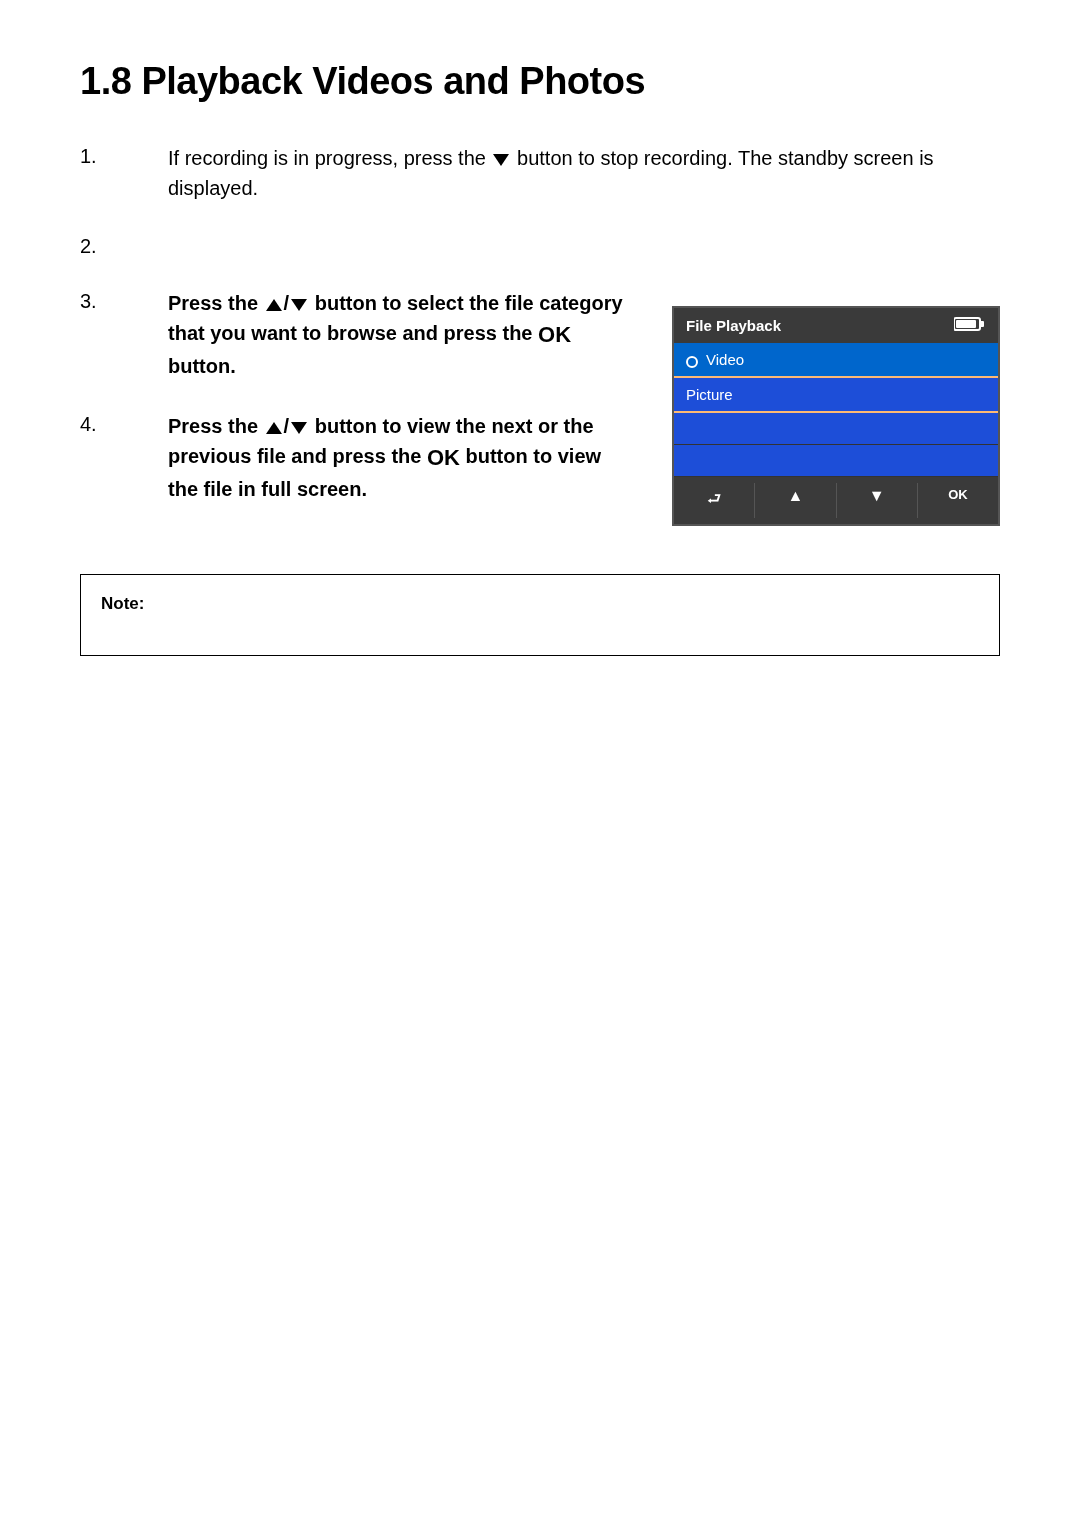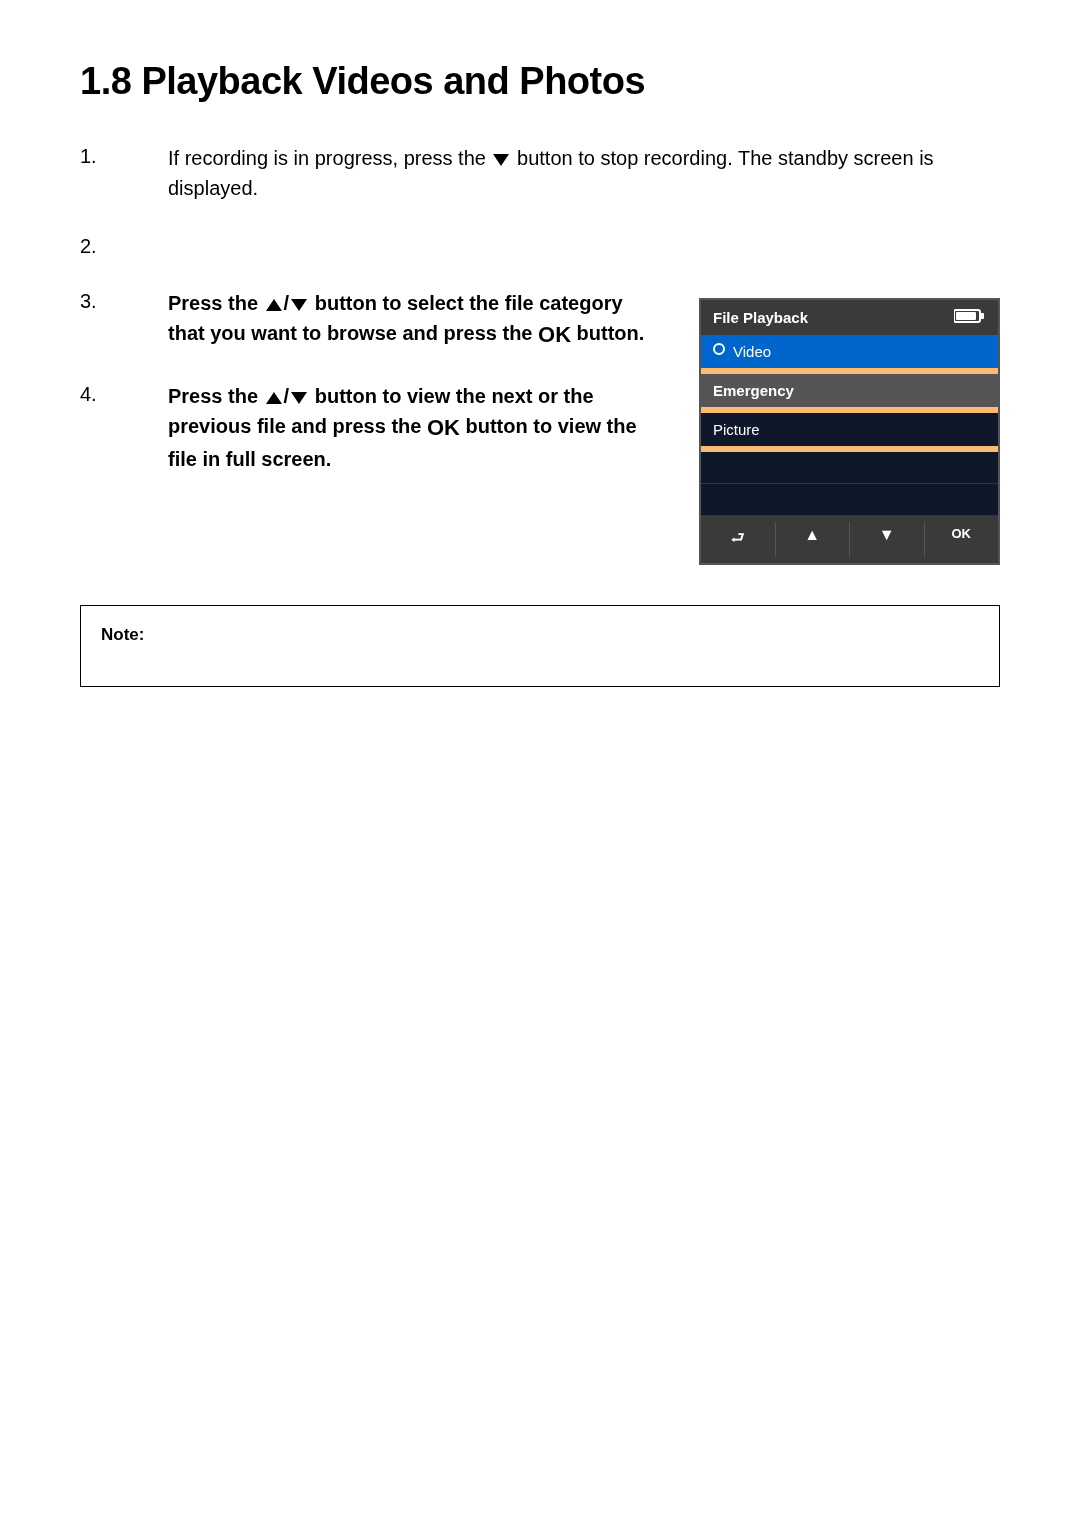--- a/index.html
+++ b/index.html
@@ -72,45 +72,45 @@
     }
 
     .ok-text {
       font-size: 22px;
       font-weight: bold;
       vertical-align: middle;
     }
 
     
     .osd-menu {
-      width: 301px;
+      width: 328px;
       border: 2px solid #555;
-      background: #0f172a;
+      background: #1d4ed8;
       flex-shrink: 0;
-      margin-top: 10px;
+      margin-top: 18px;
     }
 
     .osd-header {
       display: flex;
       justify-content: space-between;
       align-items: center;
       background: #3a3a3a;
       padding: 8px 12px;
       color: #ffffff;
       font-size: 15px;
       font-weight: bold;
     }
 
     .osd-row {
       display: flex;
-      align-items: flex-start;
+      align-items: flex-end;
       padding: 8px 12px;
       font-size: 15px;
       color: #ffffff;
-      border-bottom: 6px solid #fdba74;
+      border-bottom: 2px solid #fdba74;
     }
 
     .osd-row.selected {
       background: #0066cc;
       color: #ffffff;
     }
 
     .osd-row.highlighted {
       background: #555555;
       color: #ffffff;
@@ -231,23 +231,20 @@
           <rect x="2" y="4" width="20" height="8" rx="1" fill="white"></rect>
         </svg>
       </span>
     </div>
 
     <div class="osd-row selected">
       <span class="radio-circle"></span>
       <span>Video</span>
     </div>
 
-    <div class="osd-row highlighted">
-      <span>Emergency</span>
-    </div>
 
     <div class="osd-row">
       <span>Picture</span>
     </div>
 
     <div class="osd-empty-row"></div>
     <div class="osd-empty-row"></div>
 
     <div class="osd-footer">
       <div class="osd-btn">

